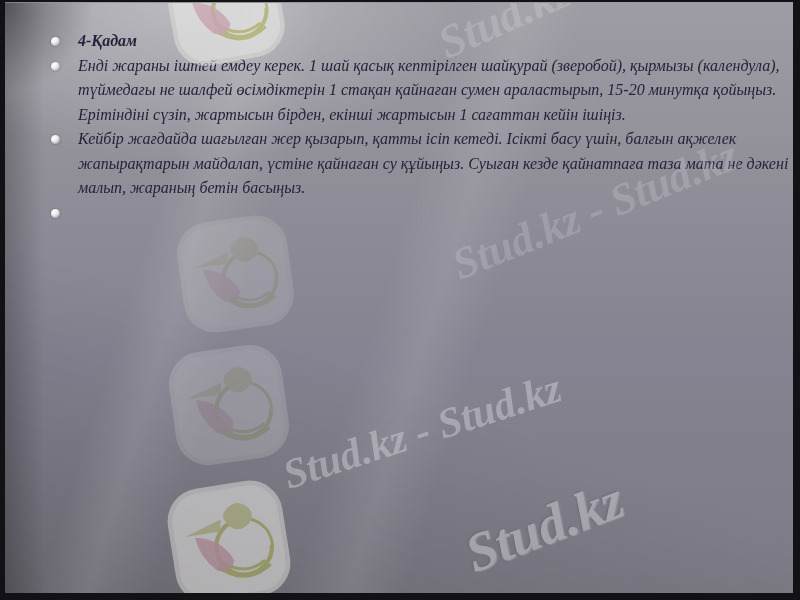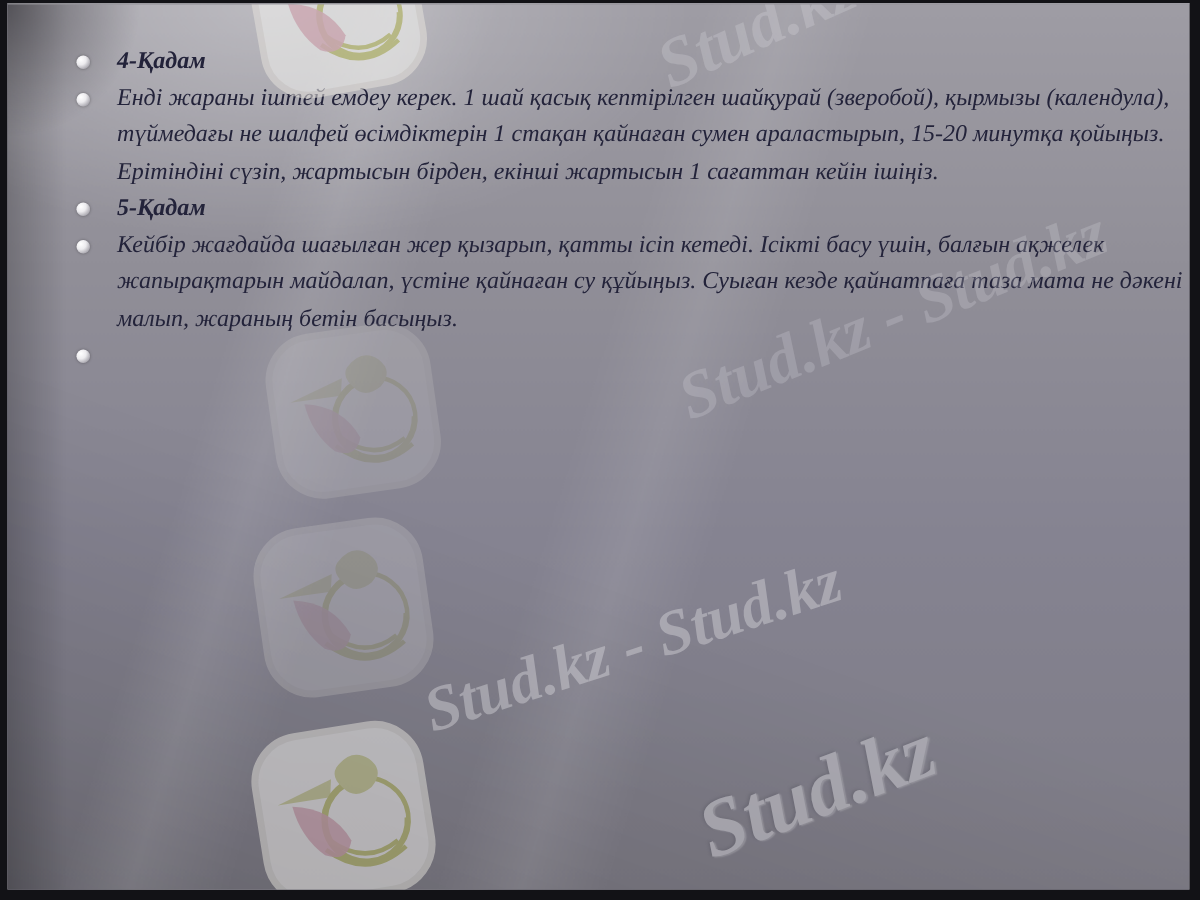--- a/index.html
+++ b/index.html
@@ -43,24 +43,20 @@
 <div class="slide">
 
   <div class="content">
     <div class="item">
       <span class="bullet"></span>
       <div class="text heading">4-Қадам</div>
     </div>
     <div class="item">
       <span class="bullet"></span>
       <div class="text">Енді жараны іштей емдеу керек. 1 шай қасық кептірілген шайқурай (зверобой), қырмызы (календула), түймедағы не шалфей өсімдіктерін 1 стақан қайнаған сумен араластырып, 15-20 минутқа қойыңыз. Ерітіндіні сүзіп, жартысын бірден, екінші жартысын 1 сағаттан кейін ішіңіз.</div>
-    </div>
-    <div class="item">
-      <span class="bullet"></span>
-      <div class="text heading">5-Қадам</div>
     </div>
     <div class="item">
       <span class="bullet"></span>
       <div class="text">Кейбір жағдайда шағылған жер қызарып, қатты ісіп кетеді. Ісікті басу үшін, балғын ақжелек жапырақтарын майдалап, үстіне қайнаған су құйыңыз. Суыған кезде қайнатпаға таза мата не дәкені малып, жараның бетін басыңыз.</div>
     </div>
     <div class="item">
       <span class="bullet"></span>
       <div class="text"></div>
     </div>
   </div>

